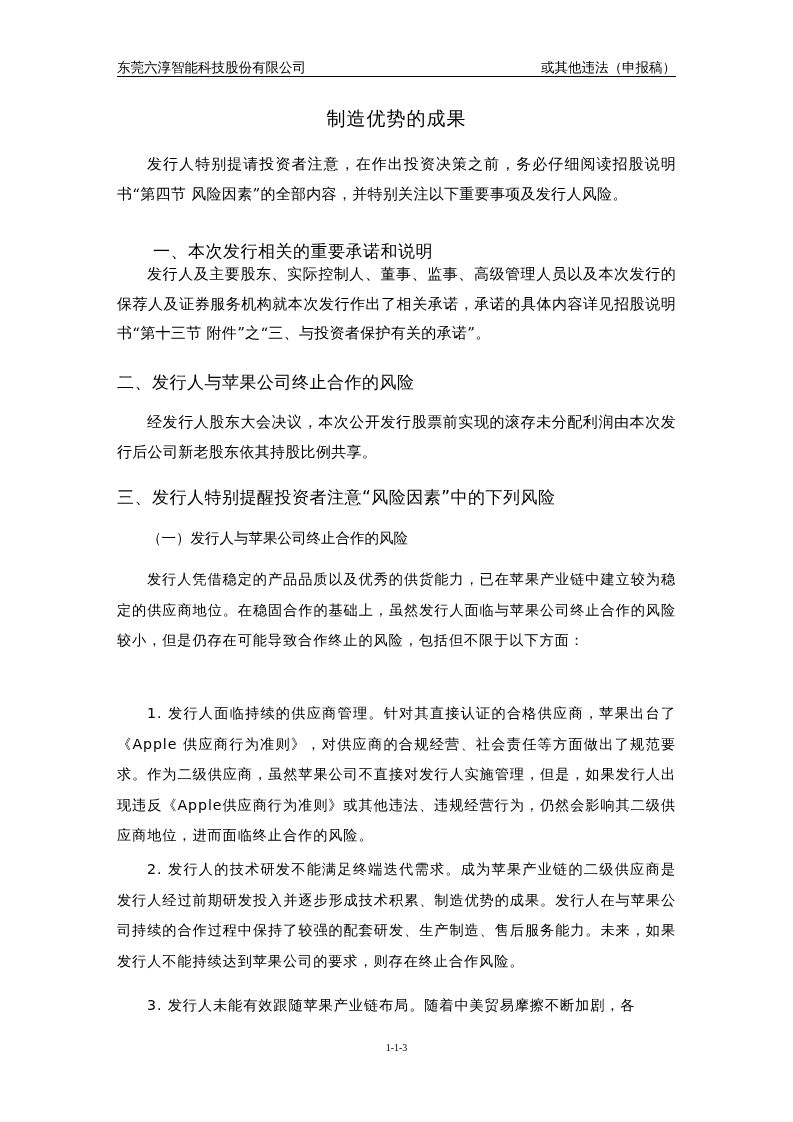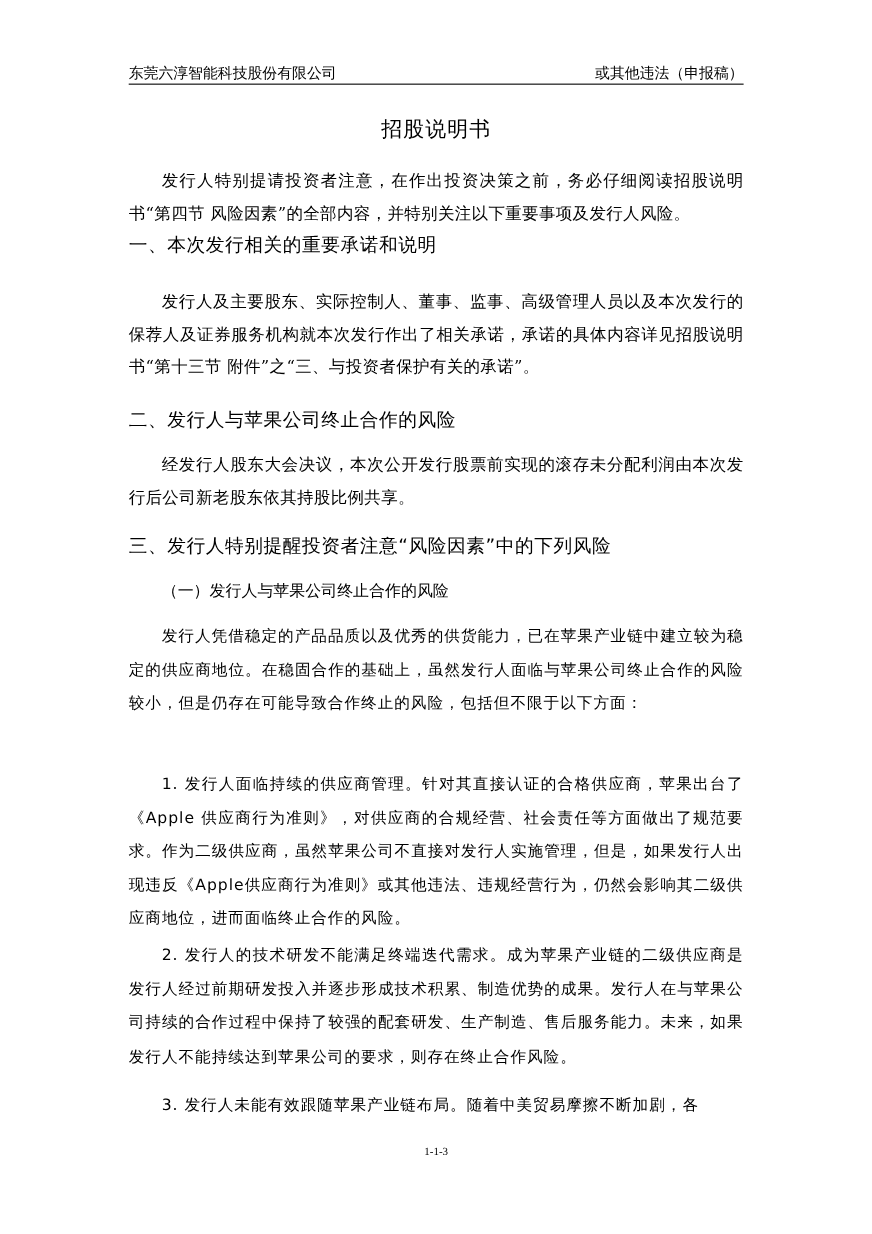--- a/index.html
+++ b/index.html
@@ -94,25 +94,25 @@
   </style>
 </head>
 <body>
 
 <div class="page-header">
   <span>东莞六淳智能科技股份有限公司</span>
   <span>或其他违法（申报稿）</span>
 </div>
 
 <div class="content">
-  <div class="doc-title">招股说明书</div>
+  <div class="doc-title">制造优势的成果</div>
 
   <div class="para" style="top:50px;">发行人特别提请投资者注意，在作出投资决策之前，务必仔细阅读招股说明书“第四节 风险因素”的全部内容，并特别关注以下重要事项及发行人风险。</div>
 
-  <div class="h1" style="top:111px;">一、本次发行相关的重要承诺和说明</div>
+  <div class="h1" style="top:139px;margin-left:36px;">一、本次发行相关的重要承诺和说明</div>
   <div class="para" style="top:160px;">发行人及主要股东、实际控制人、董事、监事、高级管理人员以及本次发行的保荐人及证券服务机构就本次发行作出了相关承诺，承诺的具体内容详见招股说明书“第十三节 附件”之“三、与投资者保护有关的承诺”。</div>
 
   <div class="h1" style="top:270px;">二、发行人与苹果公司终止合作的风险</div>
   <div class="para" style="top:308px;">经发行人股东大会决议，本次公开发行股票前实现的滚存未分配利润由本次发行后公司新老股东依其持股比例共享。</div>
 
   <div class="h1" style="top:385px;">三、发行人特别提醒投资者注意“风险因素”中的下列风险</div>
   <div class="h2" style="top:427px;">（一）发行人与苹果公司终止合作的风险</div>
 
   <div class="para bold" style="top:464px;">发行人凭借稳定的产品品质以及优秀的供货能力，已在苹果产业链中建立较为稳定的供应商地位。在稳固合作的基础上，虽然发行人面临与苹果公司终止合作的风险较小，但是仍存在可能导致合作终止的风险，包括但不限于以下方面：</div>
 

